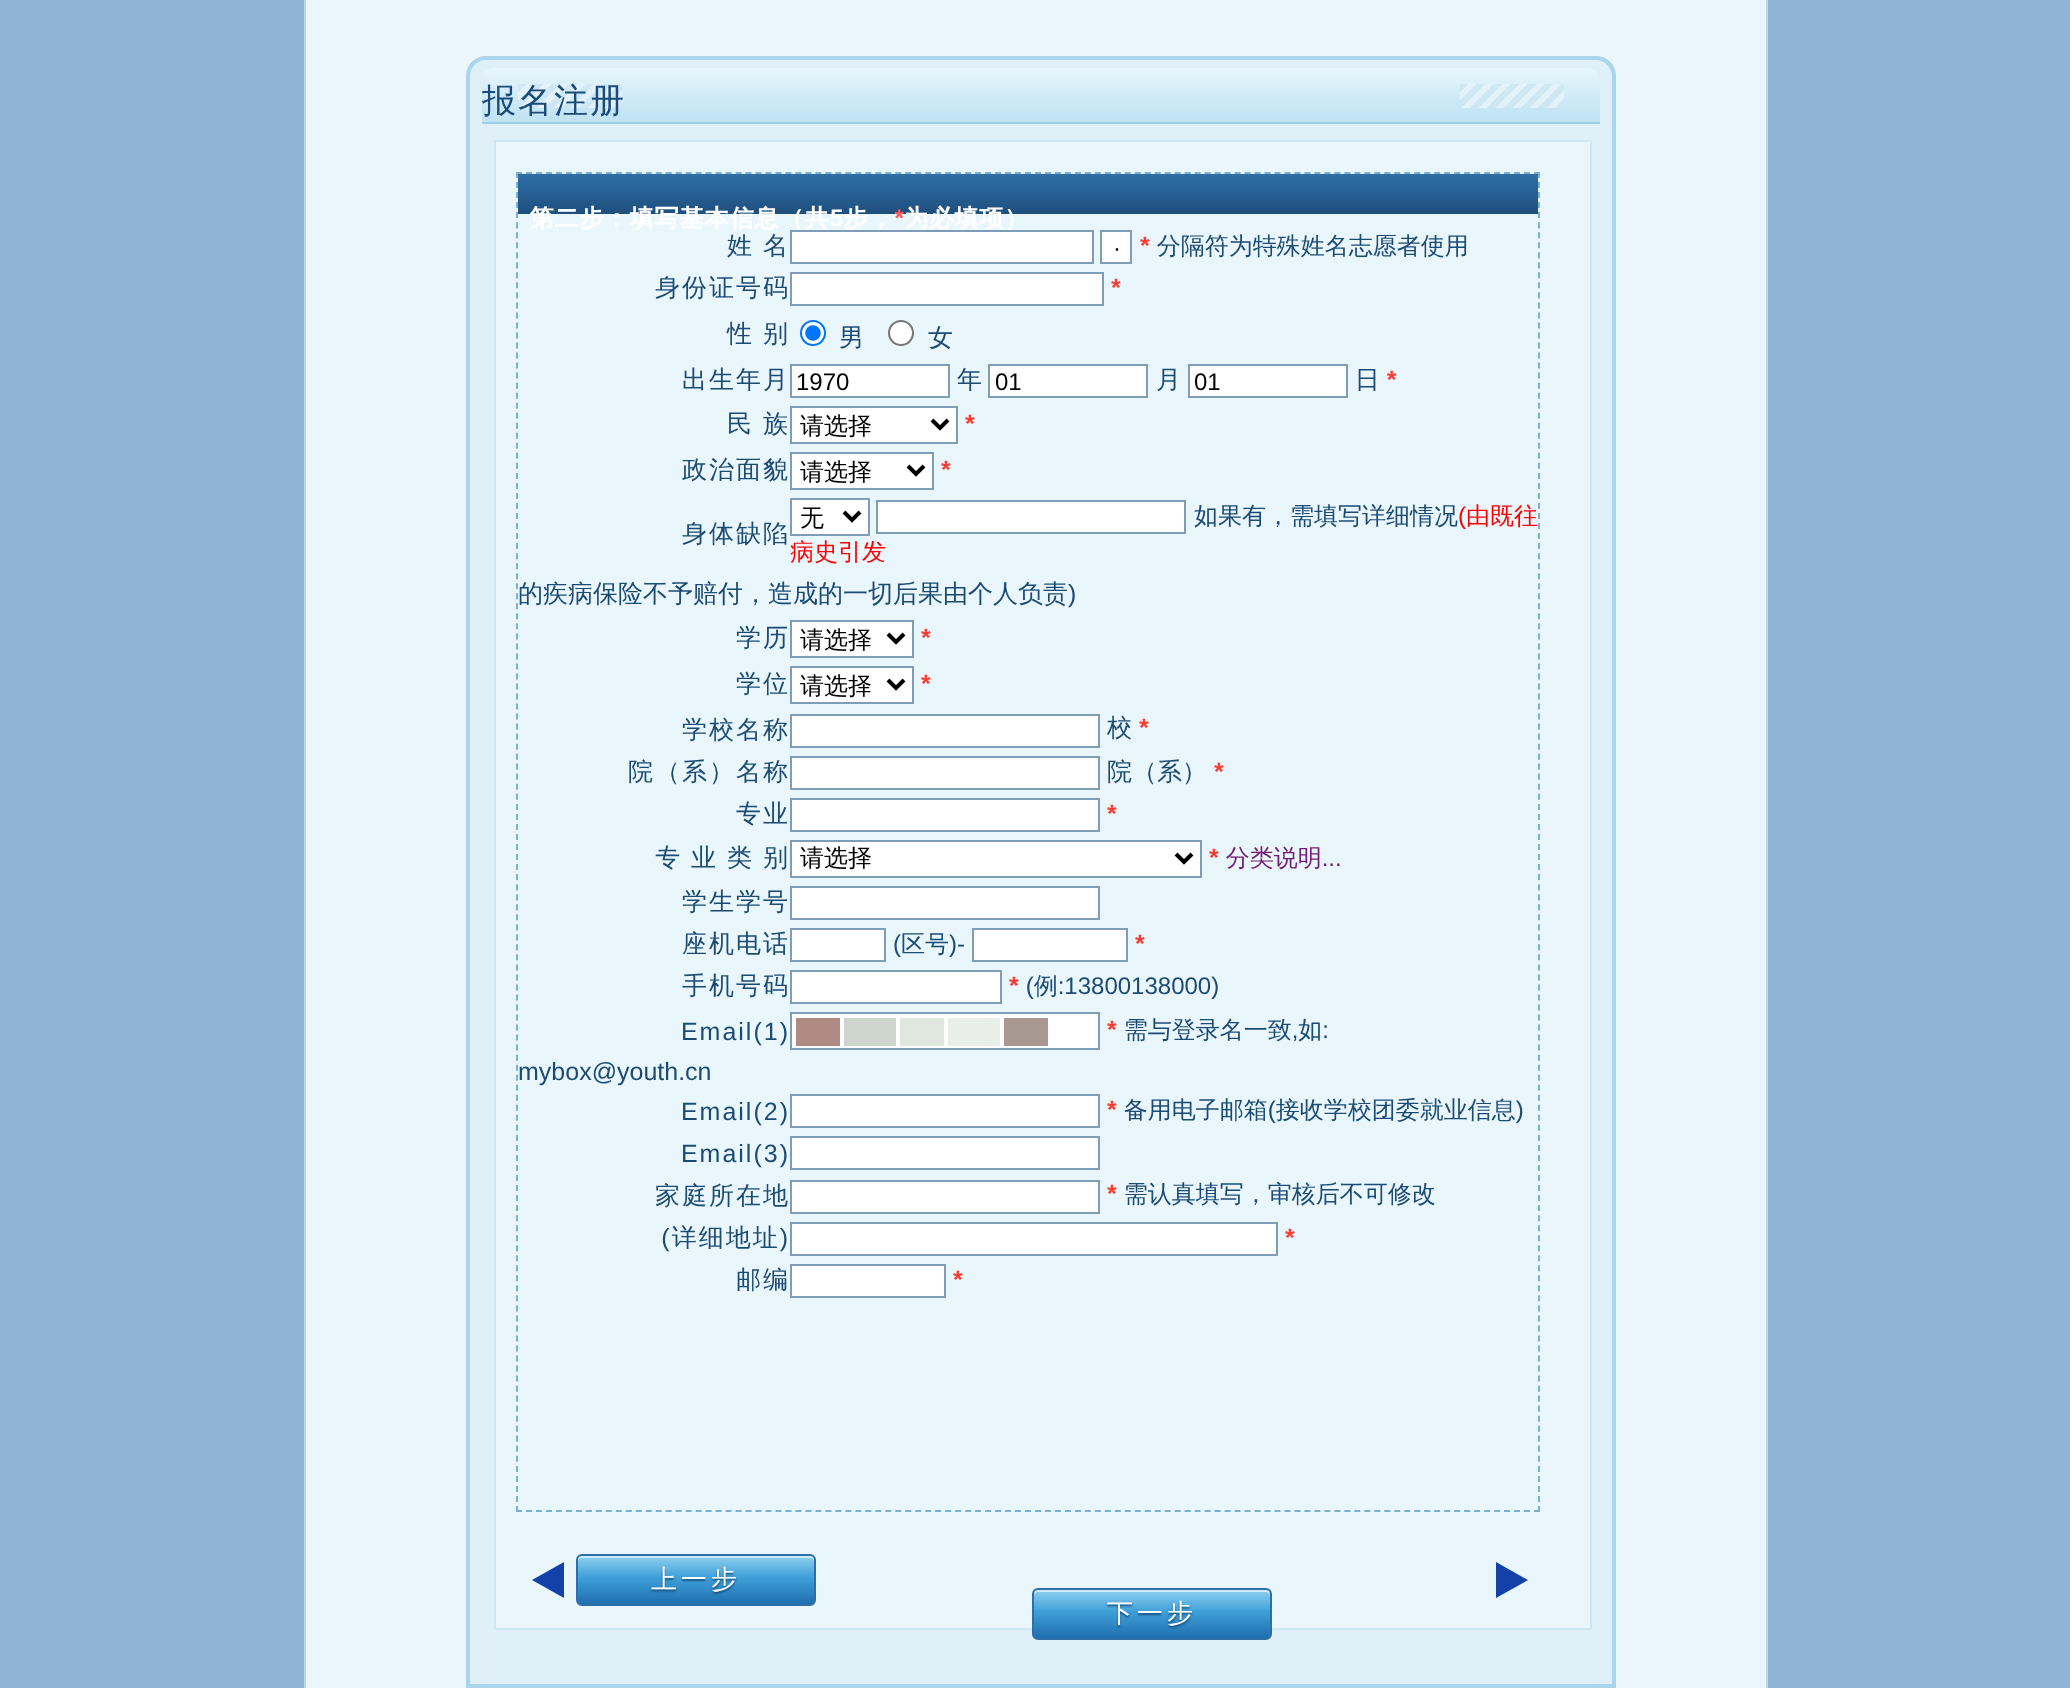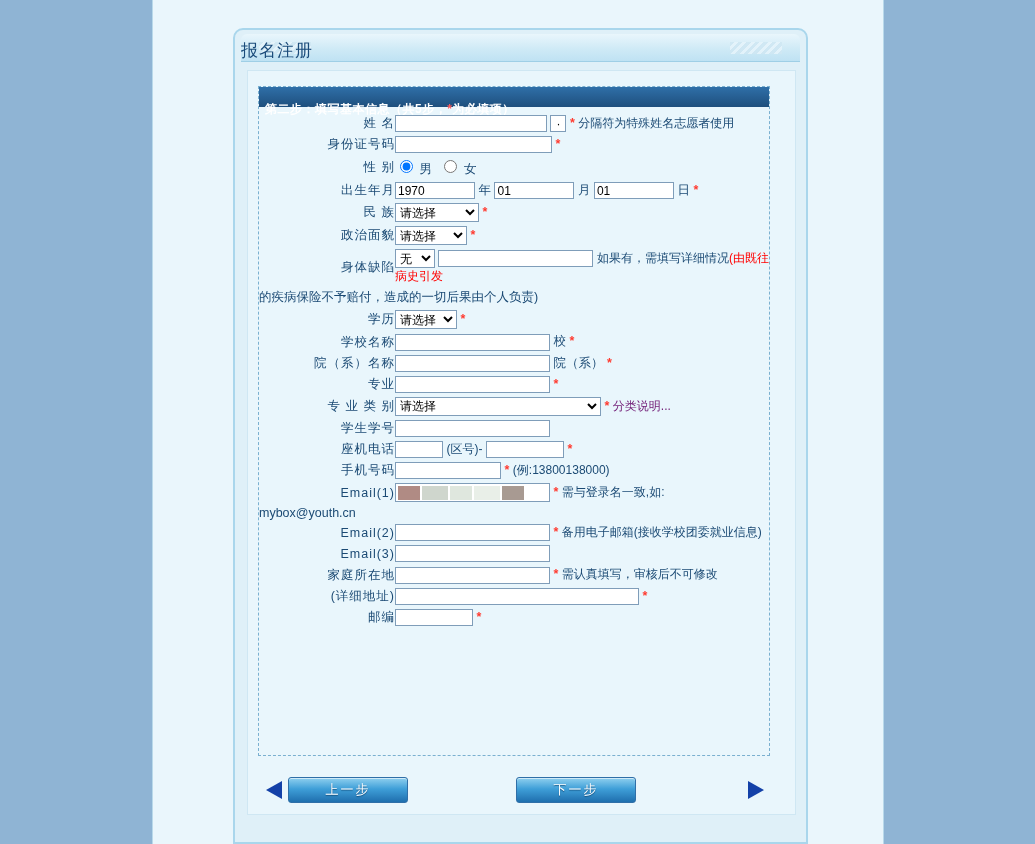--- a/index.html
+++ b/index.html
@@ -140,21 +140,21 @@
     position:absolute; top:6px; height:26px; width:120px;
     border:1px solid #2f6fa8; border-radius:3px;
     background:linear-gradient(to bottom,#8fd0ef 0%,#3f9fd8 45%,#1f6fae 100%);
     color:#ffffff; font-size:13px; letter-spacing:2px; text-align:center;
     line-height:24px;
     text-shadow:0 1px 1px #15507e;
     box-shadow:inset 0 1px 0 #cdeaf9;
     cursor:pointer;
   }
   .btn.prev { left:40px; }
-  .btn.next { left:268px; }
+  .btn.next { left:268px;margin-top:17px; }
   .ul-line { text-decoration:none; }
   .link { color:#701a75; font-size:12px; }
 </style>
 </head>
 <body>
 
 <div class="page-frame">
   <div class="panel-outer">
 
     <div class="panel-title-bar">
@@ -252,20 +252,29 @@
           <tr>
             <td class="lbl">学历</td>
             <td>
               <select style="width:62px">
                 <option>请选择</option>
               </select>
               <span class="req">*</span>
             </td>
           </tr>
 
+          <tr>
+            <td class="lbl">学位</td>
+            <td>
+              <select style="width:62px">
+                <option>请选择</option>
+              </select>
+              <span class="req">*</span>
+            </td>
+          </tr>
 
           <tr>
             <td class="lbl">学校名称</td>
             <td>
               <input type="text" class="w-mid" value="" style="">
               <span>校</span>
               <span class="req">*</span>
             </td>
           </tr>
 

